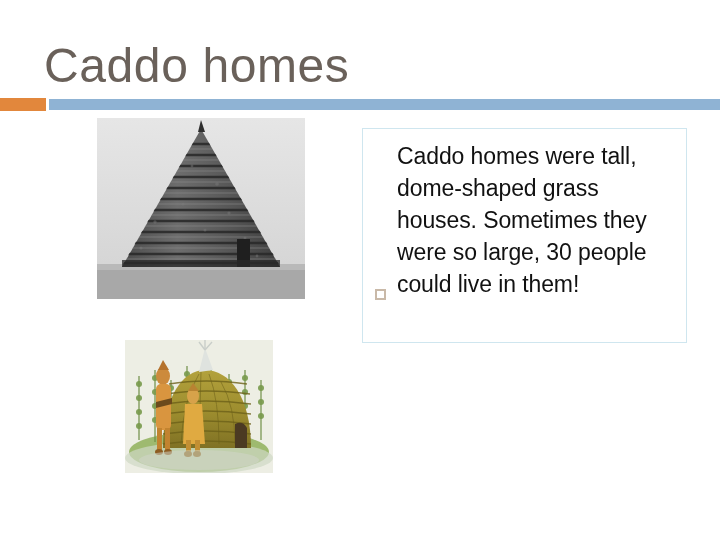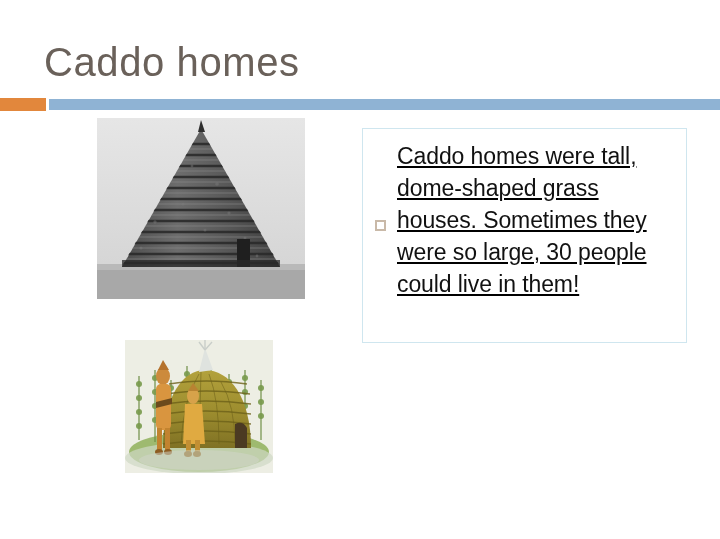--- a/index.html
+++ b/index.html
@@ -18,21 +18,21 @@
     background: #ffffff;
     overflow: hidden;
   }
 
   
   #slide-title {
     position: absolute;
     left: 44px;
     top: 40px;
     font-family: "Liberation Sans", sans-serif;
-    font-size: 40px;
+    font-size: 48px;
     font-weight: 400;
     letter-spacing: 0.6px;
     color: #6a615a;
     white-space: nowrap;
     line-height: 1.1;
   }
 
   
   #accent-orange {
     position: absolute;
@@ -82,22 +82,21 @@
     top: 128px;
     width: 325px;
     height: 215px;
     box-sizing: border-box;
     border: 1.5px solid #cfe6ef;
     background: #ffffff;
     padding: 11px 6px 0 12px;
   }
   .bullet-row {
     display: flex;
-    align-items: center;
-    text-decoration: underline;
+    align-items: flex-end;
   }
   .bullet-marker {
     flex: 0 0 auto;
     width: 11px;
     height: 11px;
     box-sizing: border-box;
     border: 2px solid #c9b9a8;
     background: #ffffff;
     margin-top: 10px;
     margin-right: 11px;

